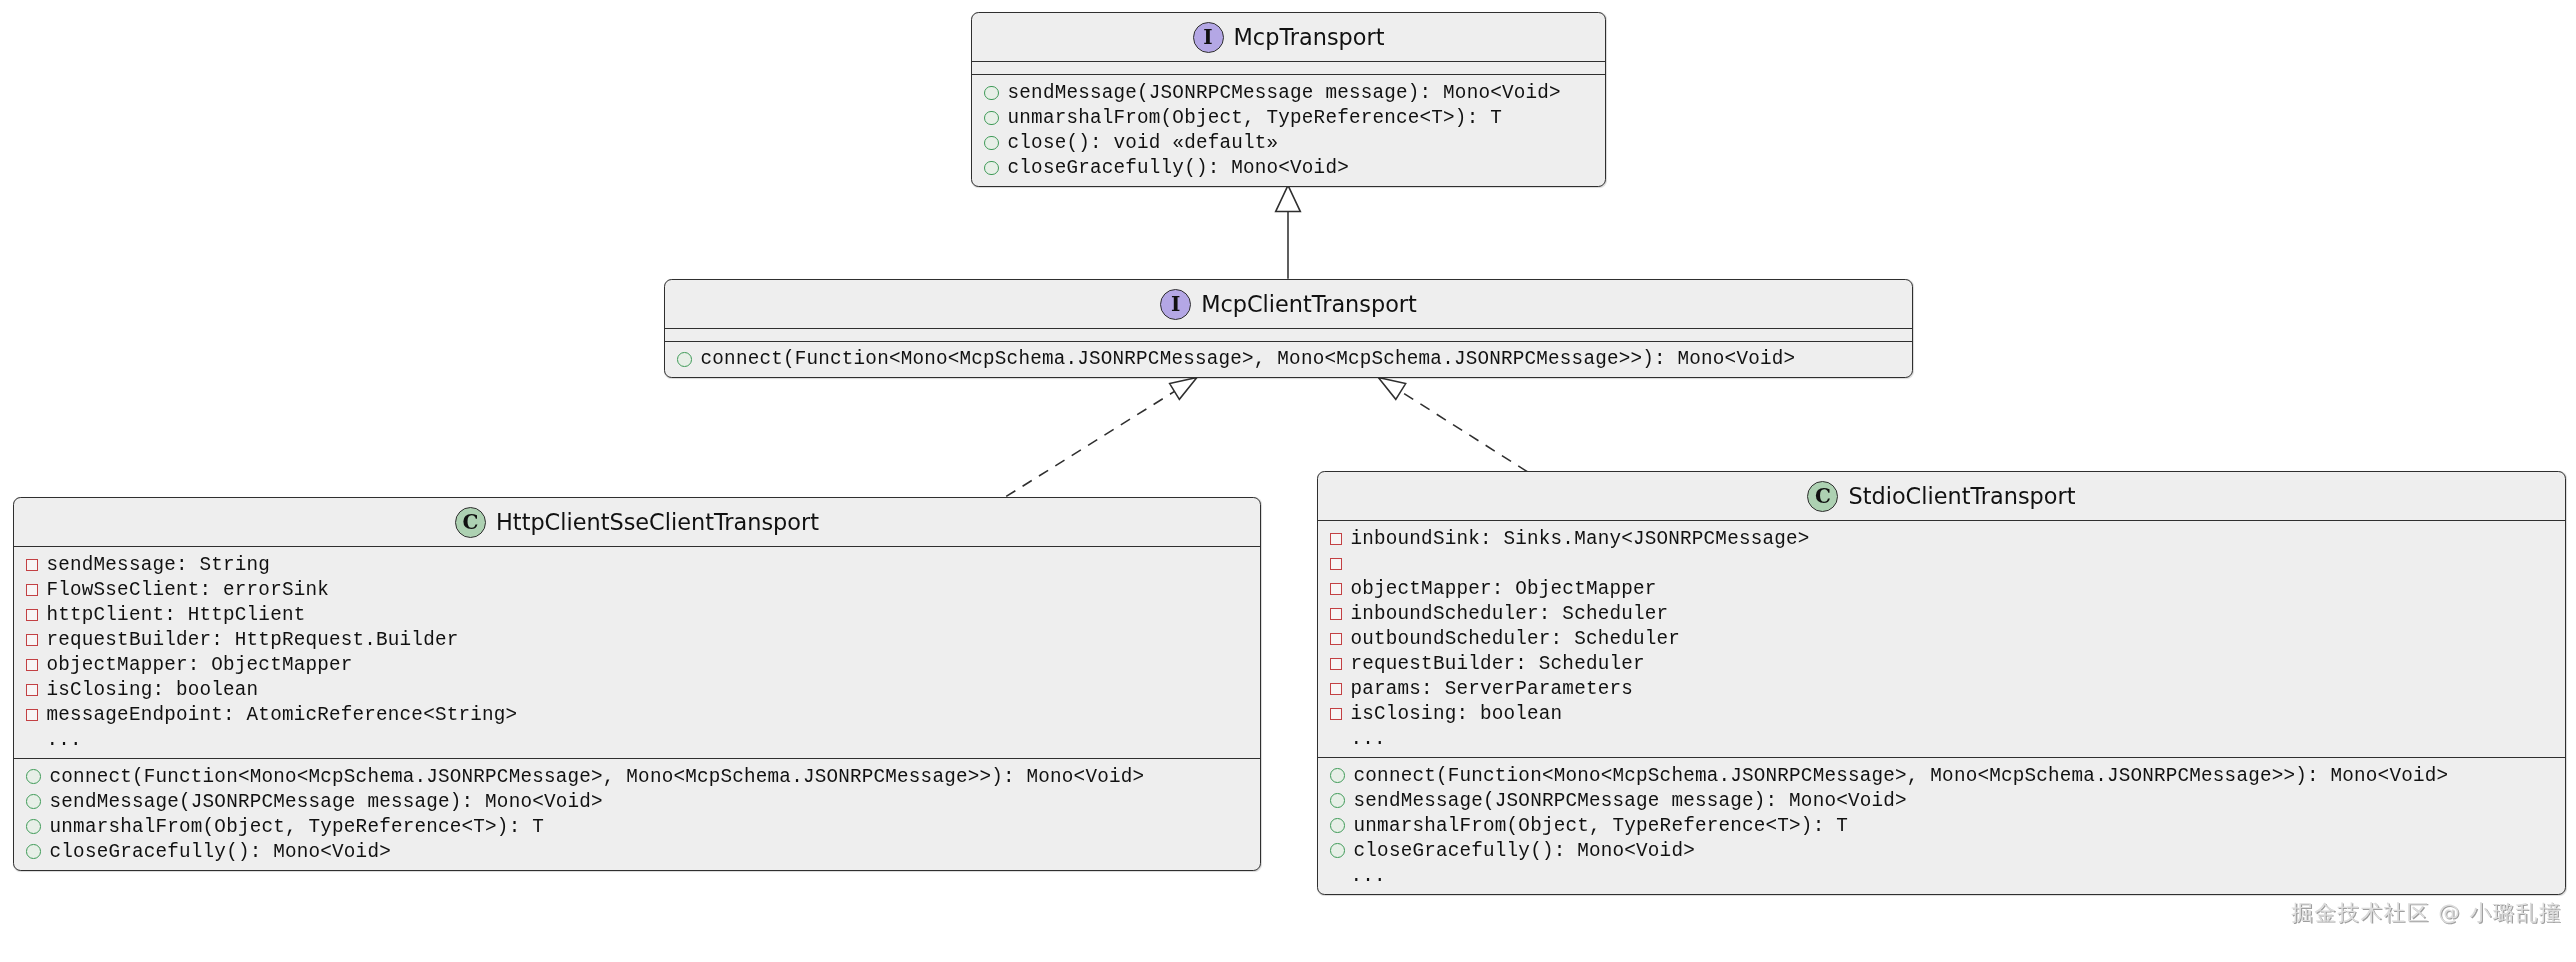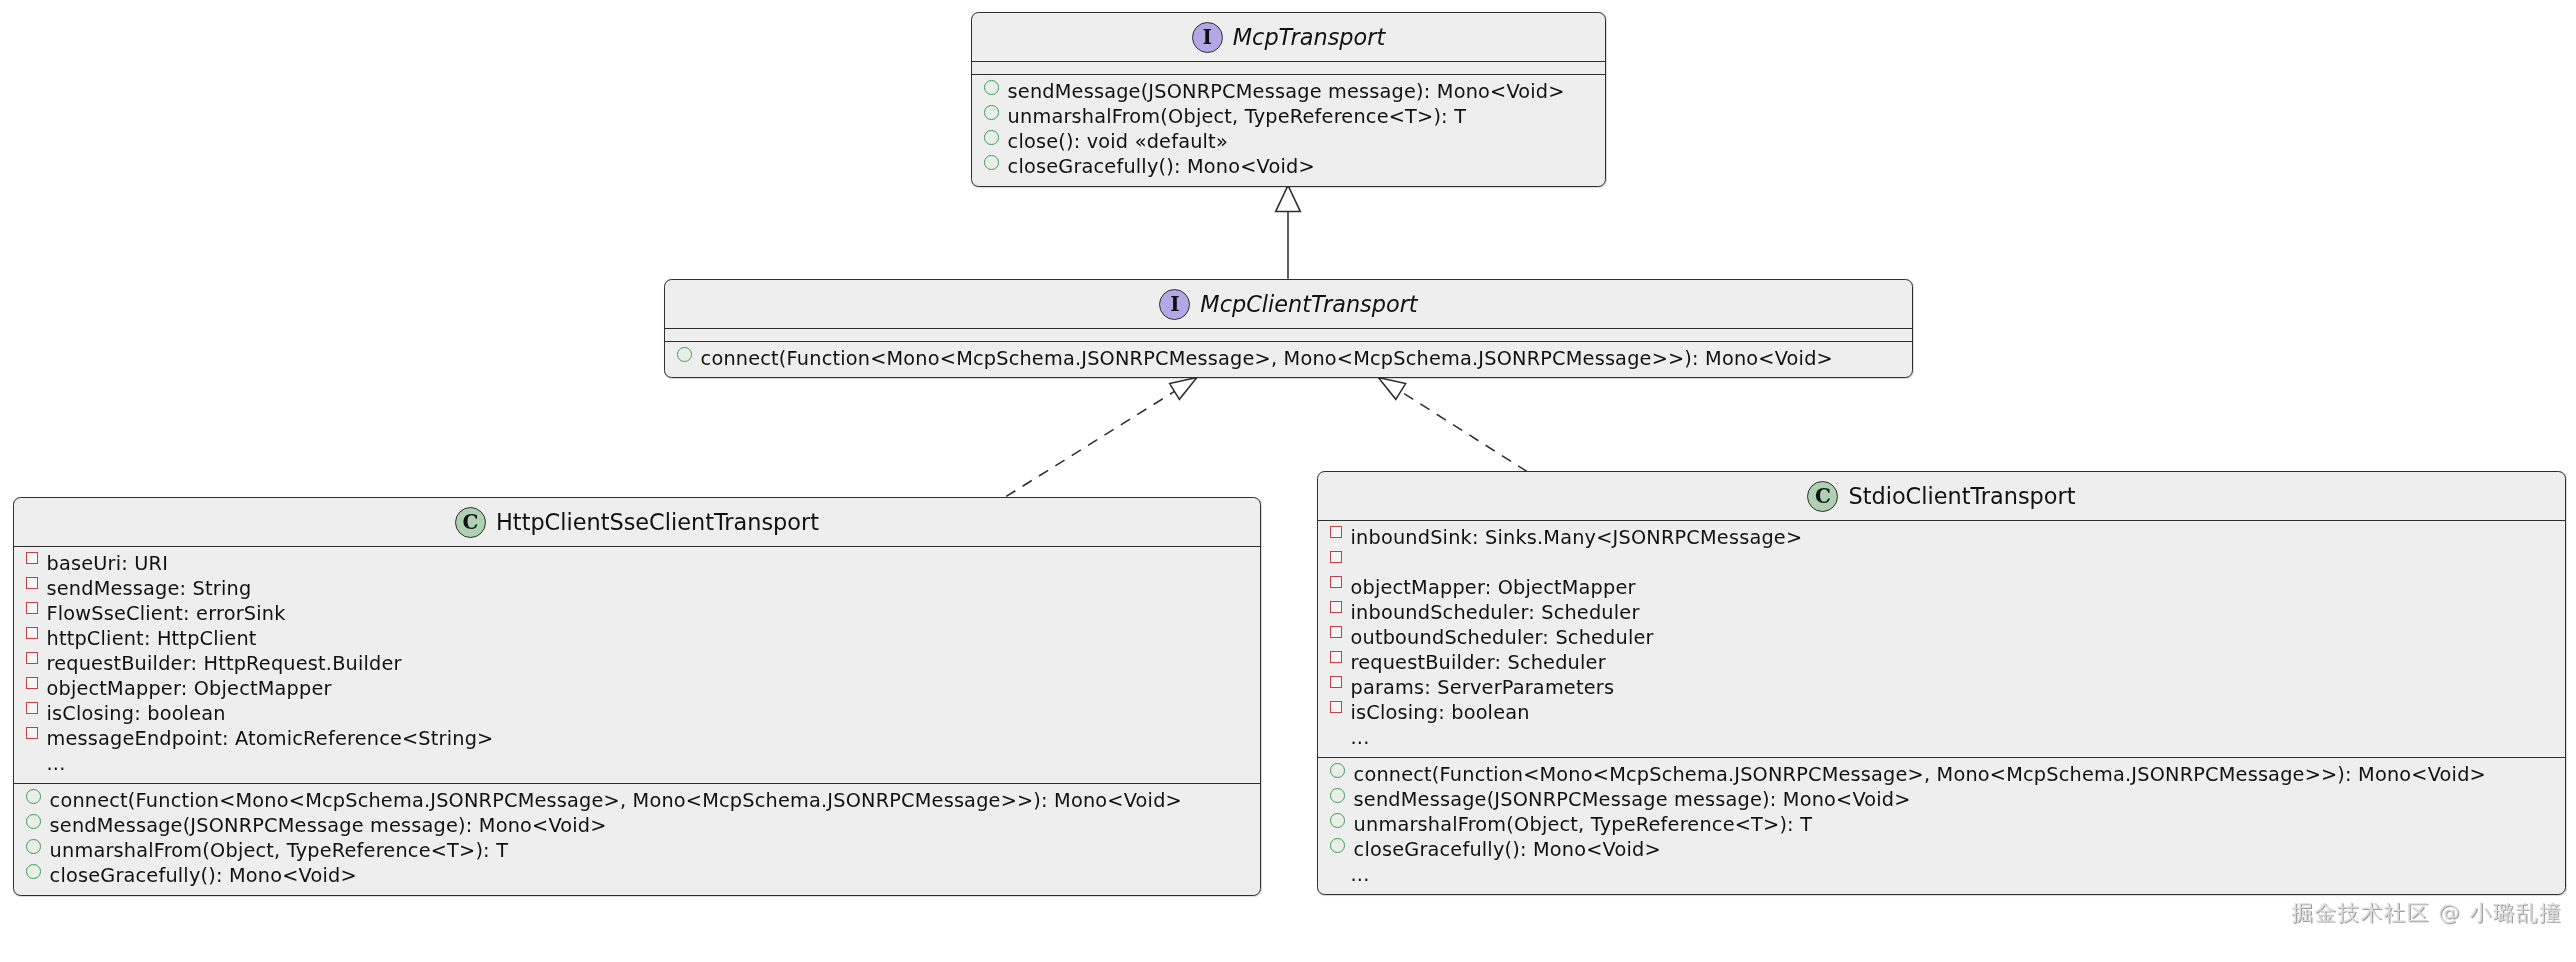--- a/index.html
+++ b/index.html
@@ -24,29 +24,29 @@
   .uml-title .spot{
     width:31px;height:31px;border-radius:50%;
     border:1.5px solid #2f2f2f;
     display:flex;align-items:center;justify-content:center;
     font-family:"DejaVu Serif","Liberation Serif",serif;
     font-weight:bold;font-size:20px;color:#111;
     flex:0 0 auto;box-sizing:border-box;
   }
   .spot-interface{background:#B4A7E5;}
   .spot-class{background:#ADD1B2;}
-  .cname-italic{font-style:italic;}
+  .cname-italic{}
   .uml-fields{border-top:1.2px solid #2f2f2f;}
   .uml-methods{border-top:1.2px solid #2f2f2f;}
   .uml-fields.has-rows,.uml-methods.has-rows{padding:5.4px 0;}
   .uml-fields.empty{height:11.6px;}
   .member{
-    display:flex;gap:8.5px;
+    display:flex;align-items:center;gap:8.5px;
     height:25px;padding-left:12.4px;
-    font-size:19.3px;letter-spacing:0.2px;white-space:nowrap;
+    font-size:19.3px;letter-spacing:0.2px;white-space:nowrap;font-family:Liberation Mono, monospace;
   }
   .vis{flex:0 0 auto;box-sizing:border-box;display:inline-block;}
   .vis-method{width:14.7px;height:14.7px;border-radius:50%;border:1.9px solid #3E9A57;background:#e7efe7;}
   .vis-field{width:11.6px;height:11.6px;border:1.9px solid #C34043;background:#f7f5f5;}
   .vis-none{width:11.6px;height:11.6px;visibility:hidden;}
   .arrow-layer{position:absolute;left:0;top:0;pointer-events:none;}
   .watermark{
     position:absolute;right:14px;top:898px;
     font-size:21.6px;letter-spacing:1.5px;
     color:#dcdcdc;
@@ -109,24 +109,20 @@
 </div>
 
 <div class="uml-box" style="left:13px;top:497px;width:1248px;">
   <div class="uml-title">
     <span class="spot spot-class">C</span>
     <span>HttpClientSseClientTransport</span>
   </div>
   <div class="uml-fields has-rows">
       <div class="member">
         <span class="vis vis-field"></span>
-        <span class="mtext">baseUri: URI</span>
-      </div>
-      <div class="member">
-        <span class="vis vis-field"></span>
         <span class="mtext">sendMessage: String</span>
       </div>
       <div class="member">
         <span class="vis vis-field"></span>
         <span class="mtext">FlowSseClient: errorSink</span>
       </div>
       <div class="member">
         <span class="vis vis-field"></span>
         <span class="mtext">httpClient: HttpClient</span>
       </div>

